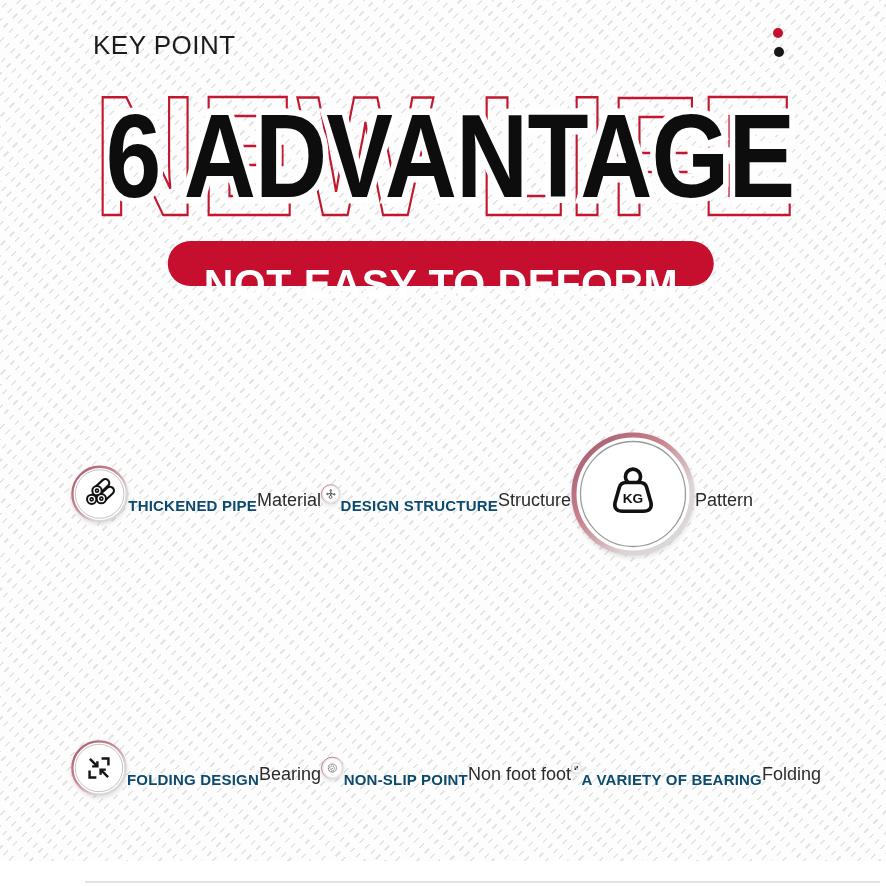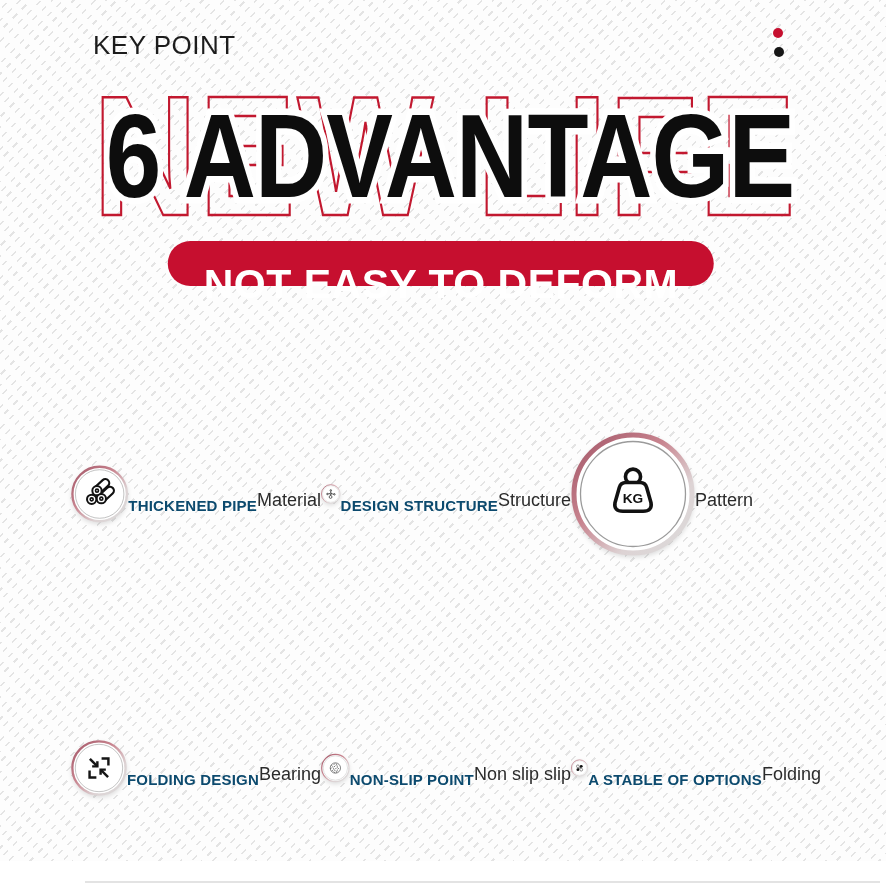--- a/index.html
+++ b/index.html
@@ -200,33 +200,33 @@
               <line x1="64.4" y1="49.4" x2="69.6" y2="54.6"></line>
               <line x1="30.4" y1="66.6" x2="35.6" y2="61.4"></line>
               <line x1="44.4" y1="62.4" x2="49.6" y2="67.6"></line>
               <line x1="58.4" y1="66.6" x2="63.6" y2="61.4"></line>
               <line x1="41.4" y1="72.4" x2="46.6" y2="77.6"></line>
               <line x1="55.4" y1="75.6" x2="60.6" y2="70.4"></line>
             </g>
         </g>
       </svg>
       <div class="f-title">NON-SLIP POINT</div>
-      <div class="f-sub">Non slip slip</div>
+      <div class="f-sub">Non foot foot</div>
     </div>
 
     <div class="cell">
       <svg class="badge" viewBox="0 0 124 124">
         <circle cx="62" cy="62" r="57" fill="#ffffff"></circle>
         <circle cx="62" cy="62" r="59" fill="none" stroke="url(#ringGrad)" stroke-width="5"></circle>
         <circle cx="62" cy="62" r="52.5" fill="#ffffff" stroke="#9b9b9b" stroke-width="1.3"></circle>
         <g transform="translate(26,26) scale(0.72)">
           <path d="M47 47 L47 33 A14 14 0 1 0 33 47 Z" fill="#fff" stroke="#111" stroke-width="4.5" stroke-linejoin="round"></path>
           <path d="M53 47 L53 33 A14 14 0 1 1 67 47 Z" fill="#111"></path>
           <path d="M47 53 L47 67 A14 14 0 1 1 33 53 Z" fill="#111"></path>
           <path d="M53 53 L67 53 A14 14 0 1 1 53 67 Z" fill="#fff" stroke="#111" stroke-width="4.5" stroke-linejoin="round"></path>
         </g>
       </svg>
-      <div class="f-title">A STABLE OF OPTIONS</div>
+      <div class="f-title">A VARIETY OF BEARING</div>
       <div class="f-sub">Folding</div>
     </div>
 
   </div>
 </div>
 
 </body></html>

